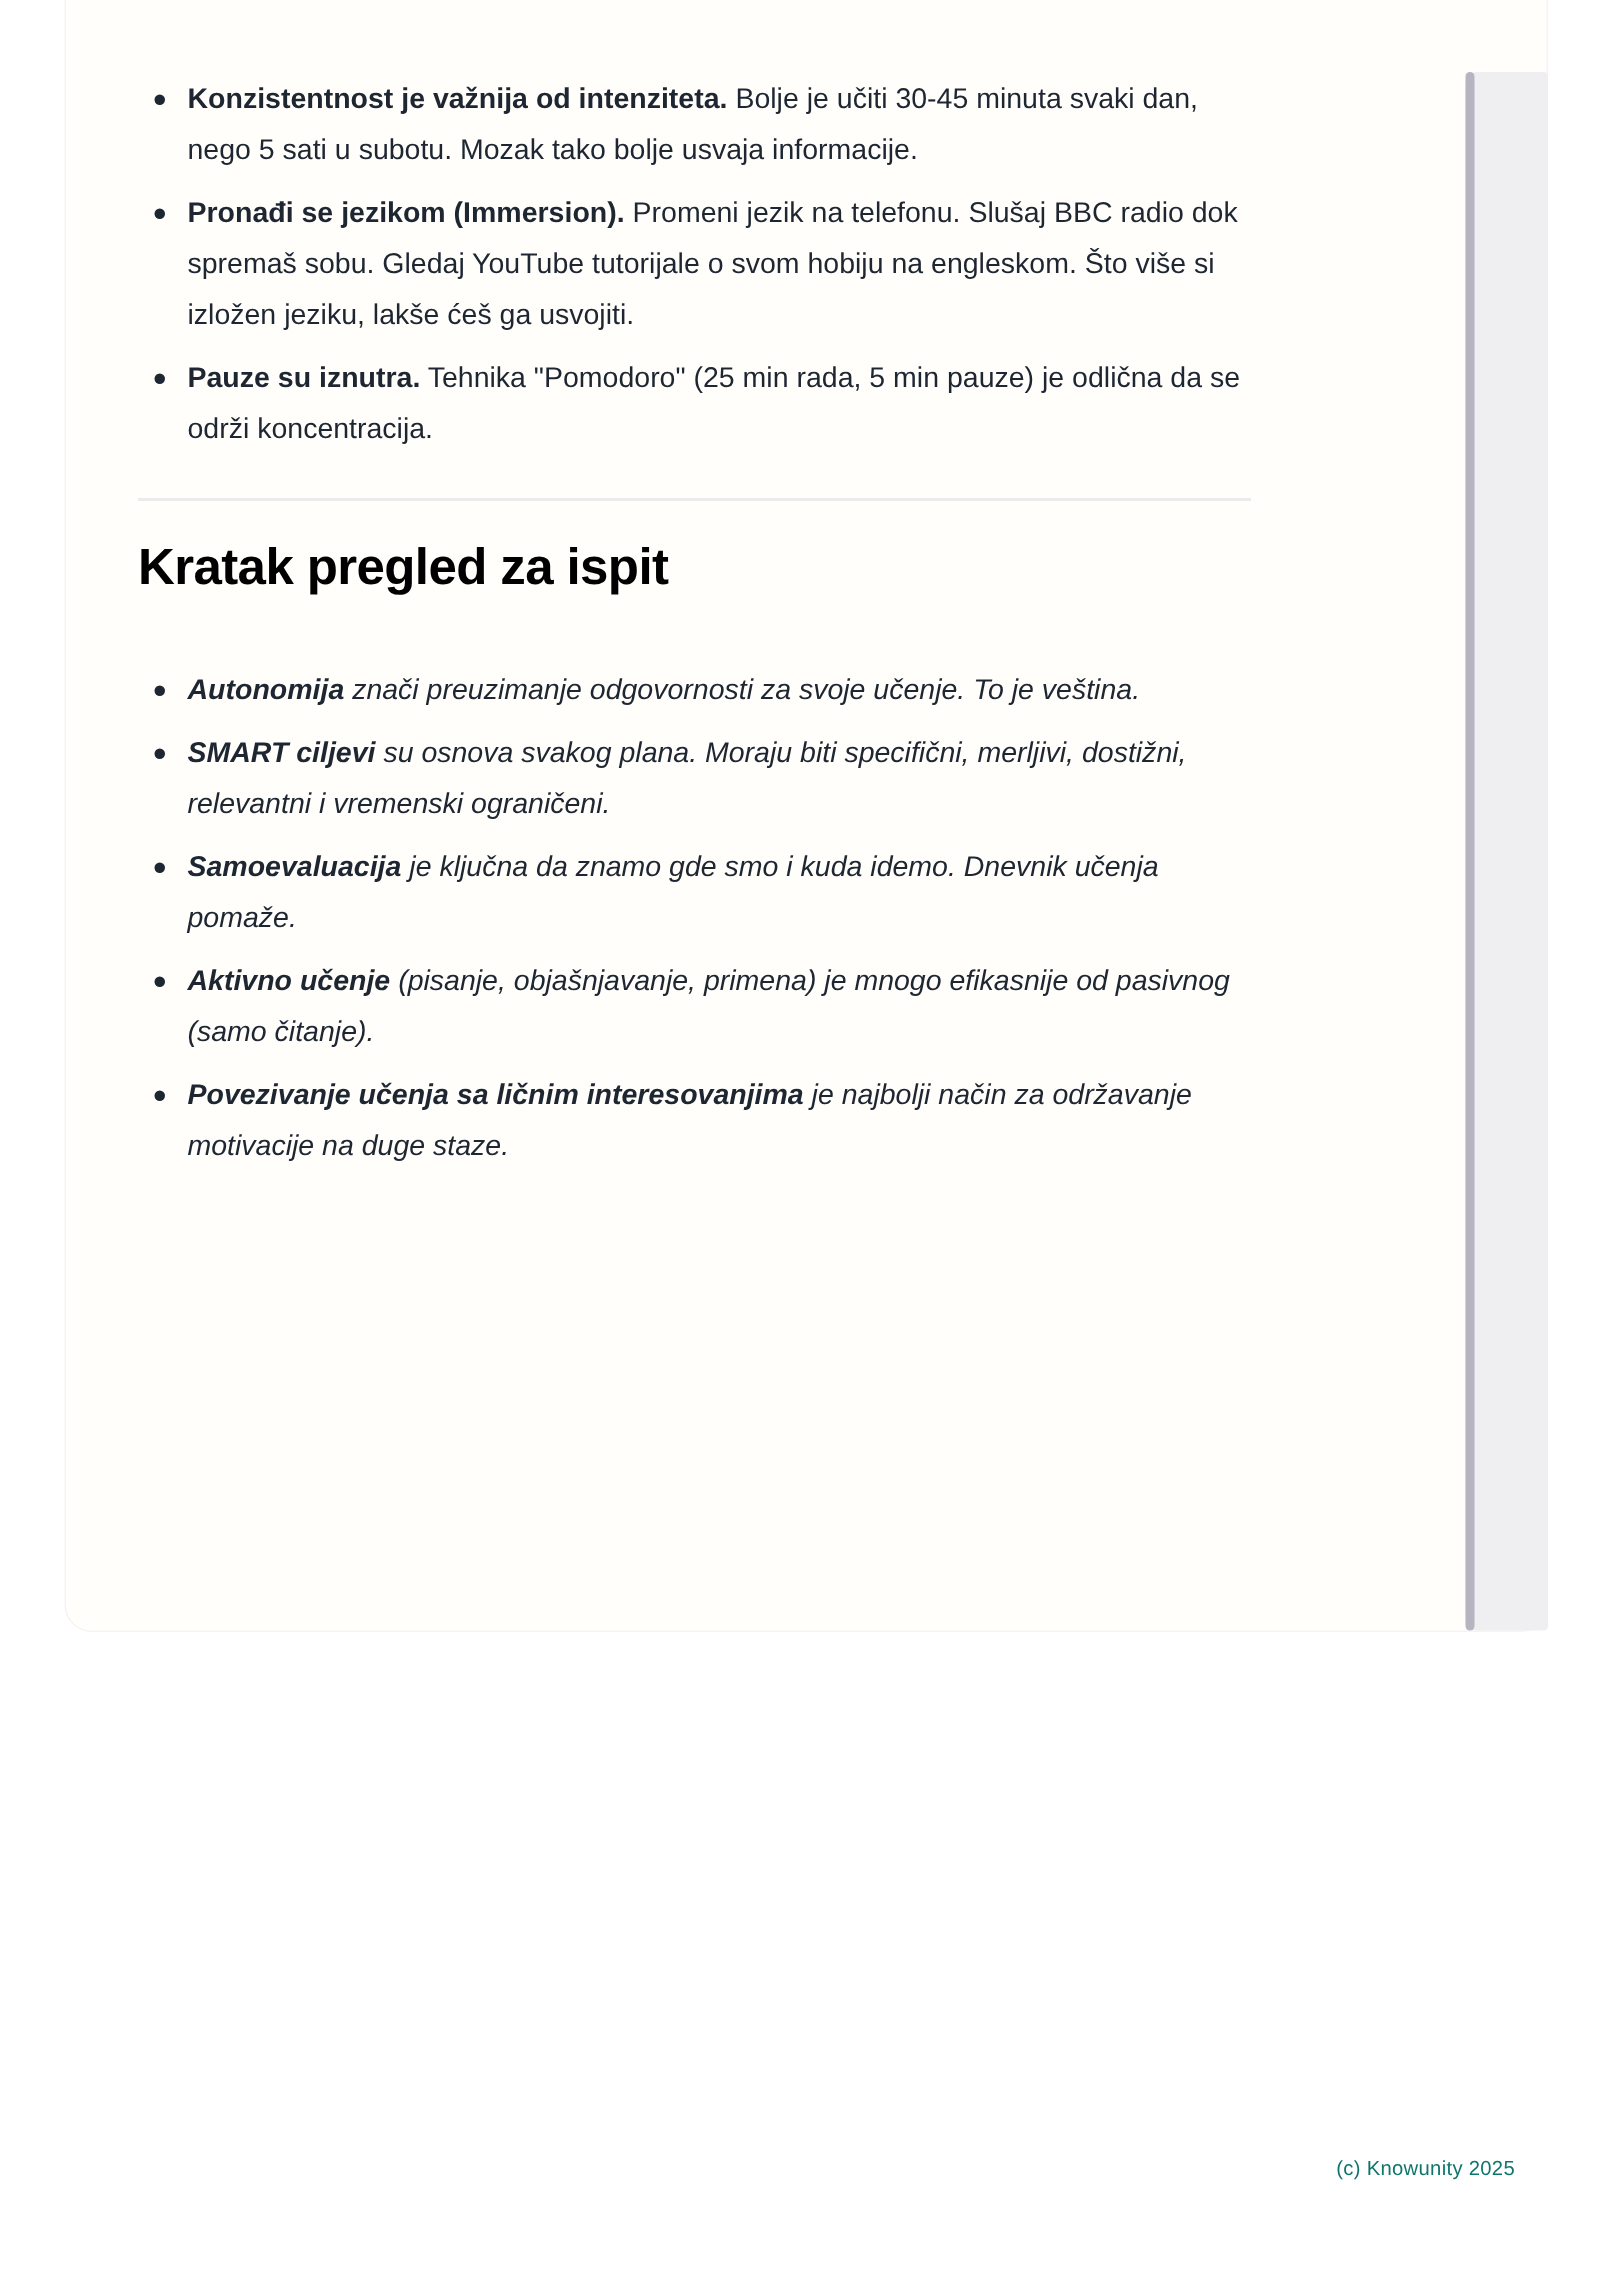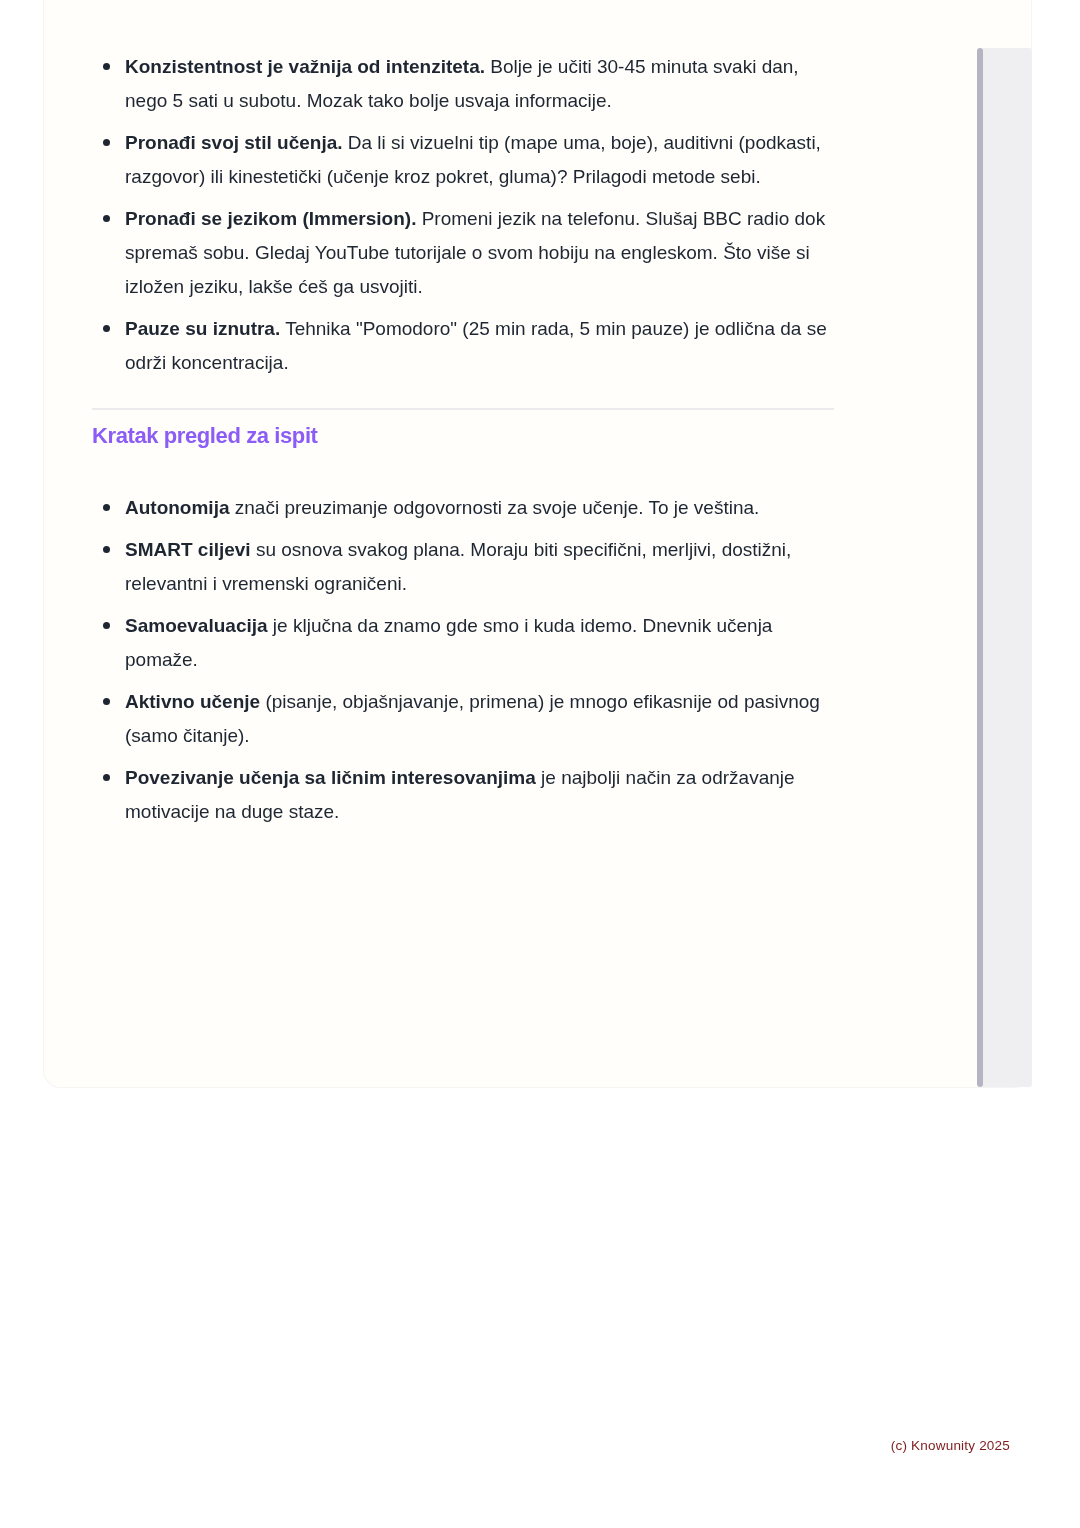--- a/index.html
+++ b/index.html
@@ -24,43 +24,42 @@
   .content .b { font-weight:700; }
 
   ul.doc-list { list-style:none; }
   ul.doc-list li { position:relative; padding-left:33px; margin-bottom:8px; }
   ul.doc-list li:last-child { margin-bottom:0; }
   ul.doc-list li::before { content:""; position:absolute; left:11px; top:13px;
                            width:7px; height:7px; border-radius:50%; background:#1e2632; }
 
   ul.list-tips    { margin-top:50px; }
   hr.divider      { margin-top:28px; border:none; border-top:2px solid #ebebed; }
-  h2.section-head { margin-top:8px; font-size:22px; line-height:36px; font-weight:700;
-                    letter-spacing:-0.4px; color:#8b5cf6; }
-  ul.list-summary { margin-top:37px; }
+  h2.section-head { margin-top:26px; font-size:34px; line-height:36px; font-weight:700;
+                    letter-spacing:-0.4px; color:#000000; }
+  ul.list-summary { margin-top:48px;font-style:italic; }
 
   .footer-credit { position:absolute; top:1437px; right:70px;
-                   font-size:13.5px; line-height:18px; color:#7f1d1d; letter-spacing:0.2px; }
+                   font-size:13.5px; line-height:18px; color:#0f766e; letter-spacing:0.2px; }
 </style>
 </head>
 <body>
 
 <div class="page">
 
   <div class="card"></div>
 
   <div class="scroll-track">
     <div class="scroll-thumb"></div>
   </div>
 
   <div class="content">
 
     <ul class="doc-list list-tips">
         <li><span class="b">Konzistentnost je važnija od intenziteta.</span><span> Bolje je učiti 30-45 minuta svaki dan, nego 5 sati u subotu. Mozak tako bolje usvaja informacije.</span></li>
-        <li><span class="b">Pronađi svoj stil učenja.</span><span> Da li si vizuelni tip (mape uma, boje), auditivni (podkasti, razgovor) ili kinestetički (učenje kroz pokret, gluma)? Prilagodi metode sebi.</span></li>
         <li><span class="b">Pronađi se jezikom (Immersion).</span><span> Promeni jezik na telefonu. Slušaj BBC radio dok spremaš sobu. Gledaj YouTube tutorijale o svom hobiju na engleskom. Što više si izložen jeziku, lakše ćeš ga usvojiti.</span></li>
         <li><span class="b">Pauze su iznutra.</span><span> Tehnika "Pomodoro" (25 min rada, 5 min pauze) je odlična da se održi koncentracija.</span></li>
       </ul>
 
     <hr class="divider">
 
     <h2 class="section-head">Kratak pregled za ispit</h2>
 
     <ul class="doc-list list-summary">
         <li><span class="b">Autonomija</span><span> znači preuzimanje odgovornosti za svoje učenje. To je veština.</span></li>

